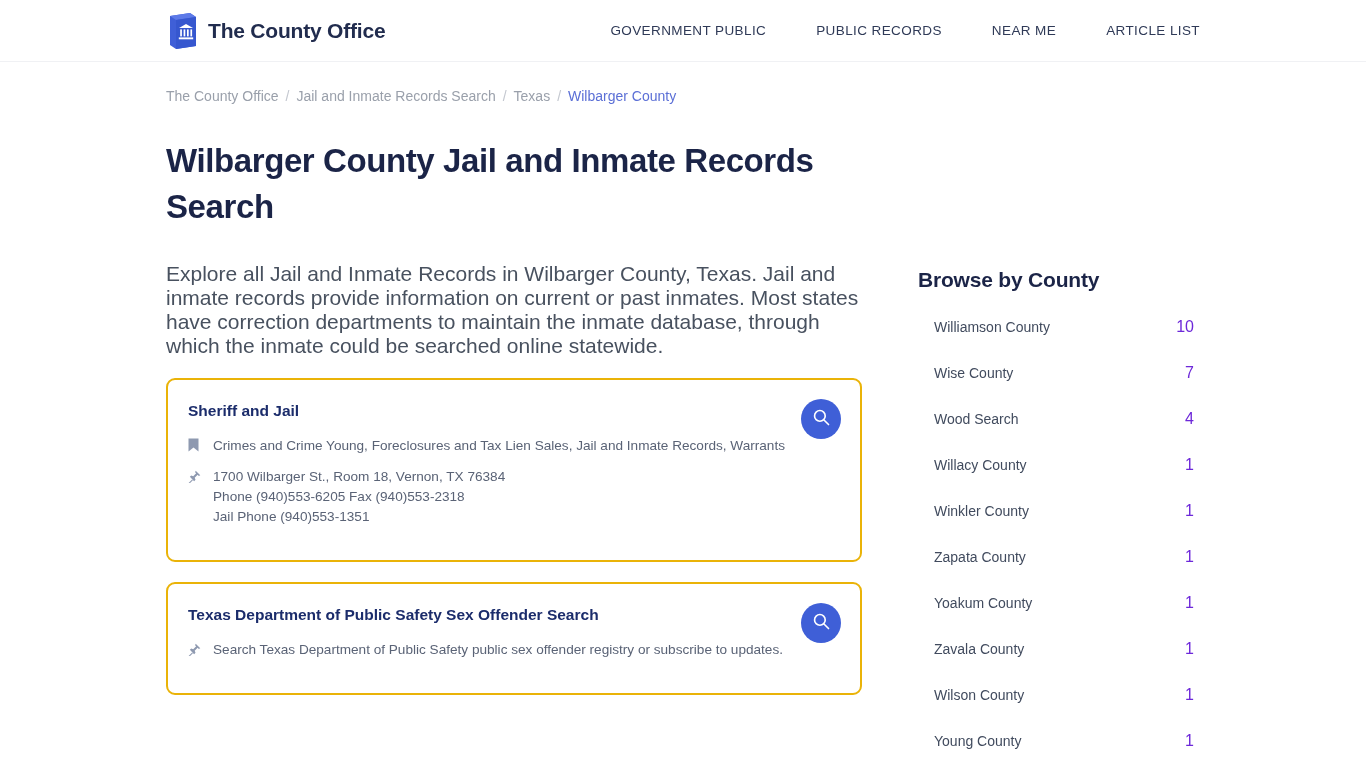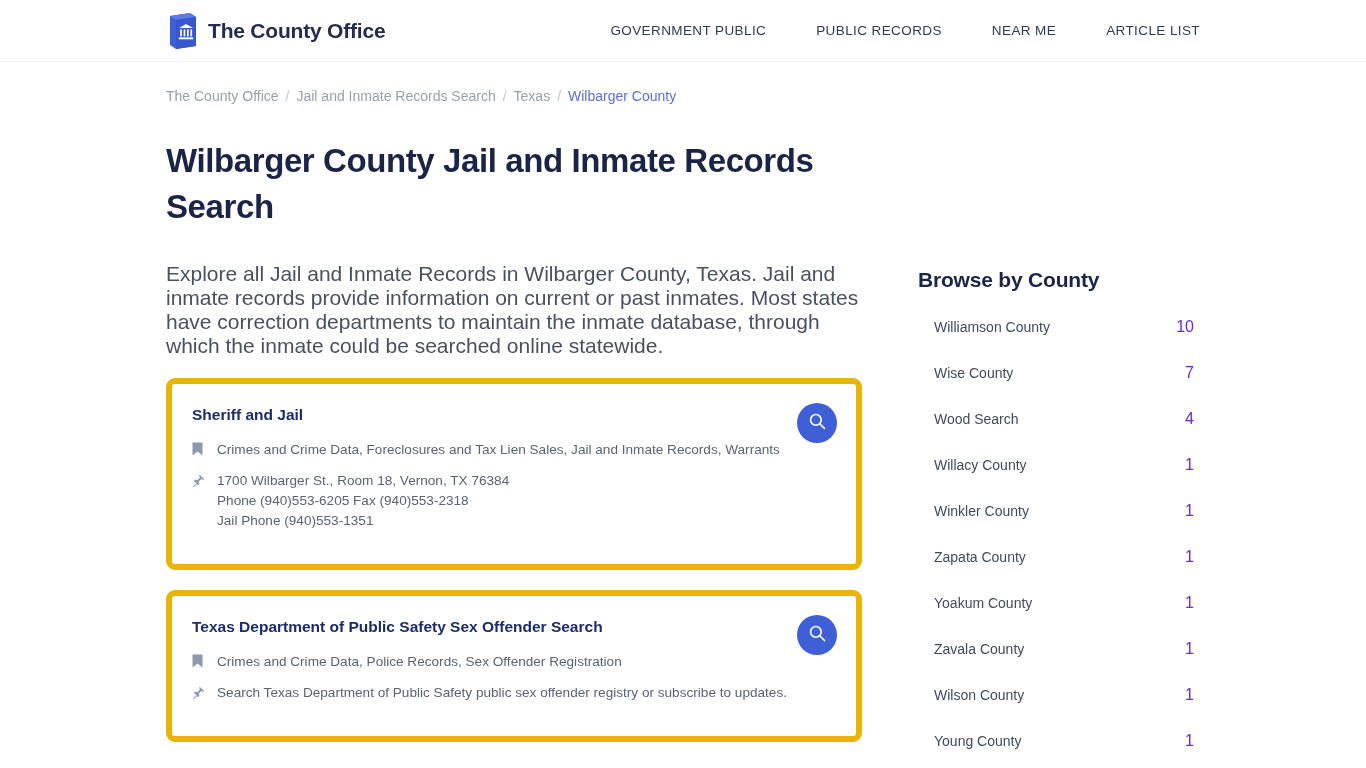--- a/index.html
+++ b/index.html
@@ -111,21 +111,21 @@
     font-size: 21px;
     font-weight: bold;
     color: #1b2447;
     margin-top: 36px;
     letter-spacing: -0.2px;
   }
 
   
   .card {
     position: relative;
-    border: 6px solid #eab308;
+    border: 2px solid #eab308;
     border-radius: 9px;
     background: #ffffff;
     padding: 20px 22px 22px 20px;
     margin-top: 20px;
   }
 
   .card-title {
     font-size: 15.5px;
     font-weight: bold;
     color: #1b2c6b;
@@ -257,21 +257,21 @@
 
       <div class="card">
         <div class="card-title">Sheriff and Jail</div>
 
         <div class="card-row">
           <span class="row-icon">
             <svg width="11" height="14" viewBox="0 0 11 14" xmlns="http://www.w3.org/2000/svg">
               <path d="M0.5 0.5 H10.5 V13.5 L5.5 9.4 L0.5 13.5 Z" fill="#8e99b0"></path>
             </svg>
           </span>
-          <span class="row-text">Crimes and Crime Data, Foreclosures and Tax Lien Sales, Jail and Inmate Records, Warrants</span>
+          <span class="row-text">Crimes and Crime Young, Foreclosures and Tax Lien Sales, Jail and Inmate Records, Warrants</span>
         </div>
 
         <div class="card-row">
           <span class="row-icon">
             <svg width="13" height="13" viewBox="0 0 14 14" xmlns="http://www.w3.org/2000/svg">
               <g fill="#8e99b0">
                 <path d="M8.3 0.8 L13.2 5.7 L11.6 6.4 L10.4 5.2 L7.2 8.4 L8.1 10.5 L6.6 12 L2 7.4 L3.5 5.9 L5.6 6.8 L8.8 3.6 L7.6 2.4 Z"></path>
                 <rect x="0.2" y="12" width="5.4" height="1.1" transform="rotate(-45 2.9 12.5)"></rect>
               </g>
             </svg>
@@ -289,28 +289,20 @@
               <circle cx="8.3" cy="8.3" r="5.6" fill="none" stroke="#ffffff" stroke-width="1.7"></circle>
               <line x1="12.6" y1="12.6" x2="17.4" y2="17.4" stroke="#ffffff" stroke-width="1.7" stroke-linecap="round"></line>
             </svg>
           </span>
         </button>
       </div>
 
       <div class="card">
         <div class="card-title">Texas Department of Public Safety Sex Offender Search</div>
 
-        <div class="card-row">
-          <span class="row-icon">
-            <svg width="11" height="14" viewBox="0 0 11 14" xmlns="http://www.w3.org/2000/svg">
-              <path d="M0.5 0.5 H10.5 V13.5 L5.5 9.4 L0.5 13.5 Z" fill="#8e99b0"></path>
-            </svg>
-          </span>
-          <span class="row-text">Crimes and Crime Data, Police Records, Sex Offender Registration</span>
-        </div>
 
         <div class="card-row">
           <span class="row-icon">
             <svg width="13" height="13" viewBox="0 0 14 14" xmlns="http://www.w3.org/2000/svg">
               <g fill="#8e99b0">
                 <path d="M8.3 0.8 L13.2 5.7 L11.6 6.4 L10.4 5.2 L7.2 8.4 L8.1 10.5 L6.6 12 L2 7.4 L3.5 5.9 L5.6 6.8 L8.8 3.6 L7.6 2.4 Z"></path>
                 <rect x="0.2" y="12" width="5.4" height="1.1" transform="rotate(-45 2.9 12.5)"></rect>
               </g>
             </svg>
           </span>

